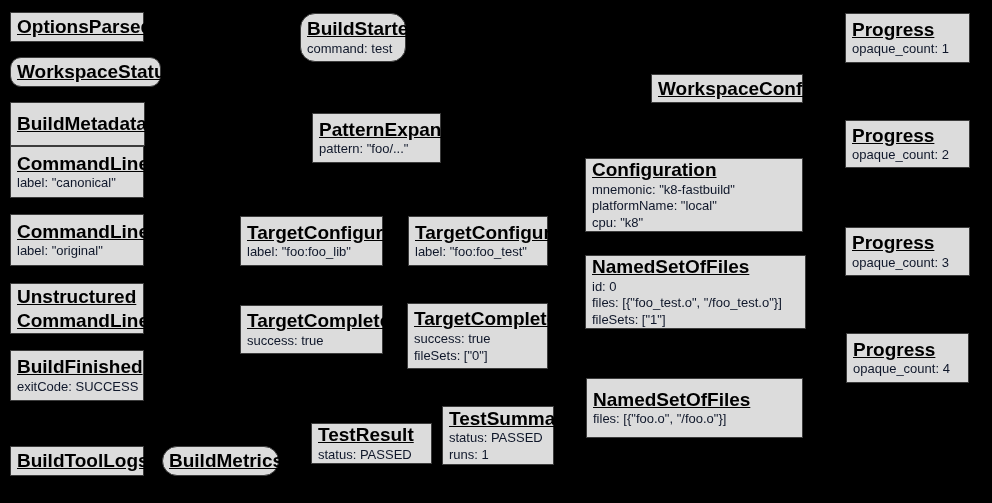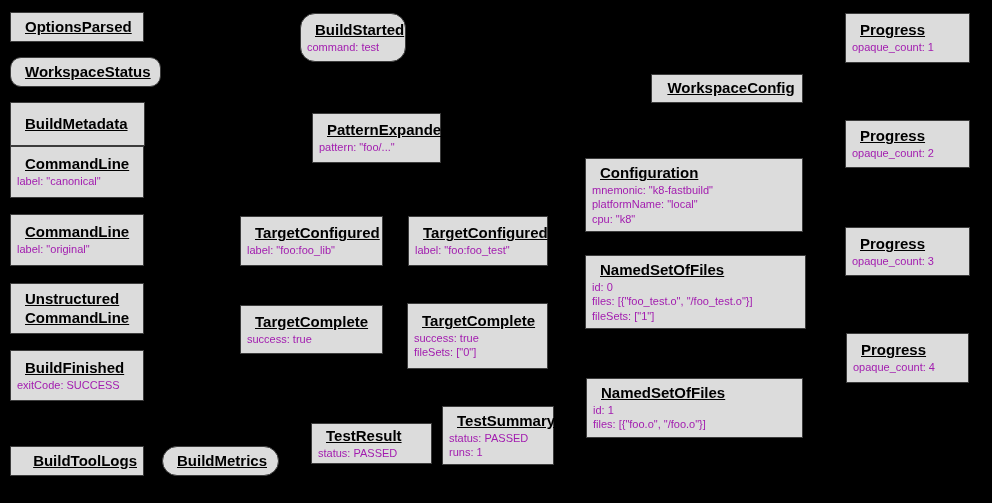--- a/index.html
+++ b/index.html
@@ -20,32 +20,31 @@
     box-sizing: border-box;
     background: #dcdcdc;
     border: 1px solid #3c3c3c;
     color: #000000;
     padding: 3px 6px;
     display: flex;
     flex-direction: column;
     justify-content: center;
   }
   .node-title {
-    font-size: 15px;
+    font-size: 19px;
     font-weight: bold;
     text-decoration: underline;
     line-height: 1.25;
     color: #000000;
     white-space: normal;
-    margin-left: 8px;
   }
   .node-attr {
-    font-size: 11px;
+    font-size: 13px;
     line-height: 1.3;
-    color: #a21caf;
+    color: #0f172a;
     white-space: nowrap;
   }
 </style>
 </head>
 <body>
 
 <div id="diagram-canvas">
     <div class="node" style="left: 10px; top: 12px; width: 134px; height: 30px;">
       <div class="node-title">OptionsParsed</div>
     </div>
@@ -120,21 +119,20 @@
       <div class="node-attr">cpu: "k8"</div>
     </div>
     <div class="node" style="left: 585px; top: 255px; width: 221px; height: 74px;">
       <div class="node-title">NamedSetOfFiles</div>
       <div class="node-attr">id: 0</div>
       <div class="node-attr">files: [{"foo_test.o", "/foo_test.o"}]</div>
       <div class="node-attr">fileSets: ["1"]</div>
     </div>
     <div class="node" style="left: 586px; top: 378px; width: 217px; height: 60px;">
       <div class="node-title">NamedSetOfFiles</div>
-      <div class="node-attr">id: 1</div>
       <div class="node-attr">files: [{"foo.o", "/foo.o"}]</div>
     </div>
     <div class="node" style="left: 845px; top: 13px; width: 125px; height: 50px;">
       <div class="node-title">Progress</div>
       <div class="node-attr">opaque_count: 1</div>
     </div>
     <div class="node" style="left: 845px; top: 120px; width: 125px; height: 48px;">
       <div class="node-title">Progress</div>
       <div class="node-attr">opaque_count: 2</div>
     </div>

